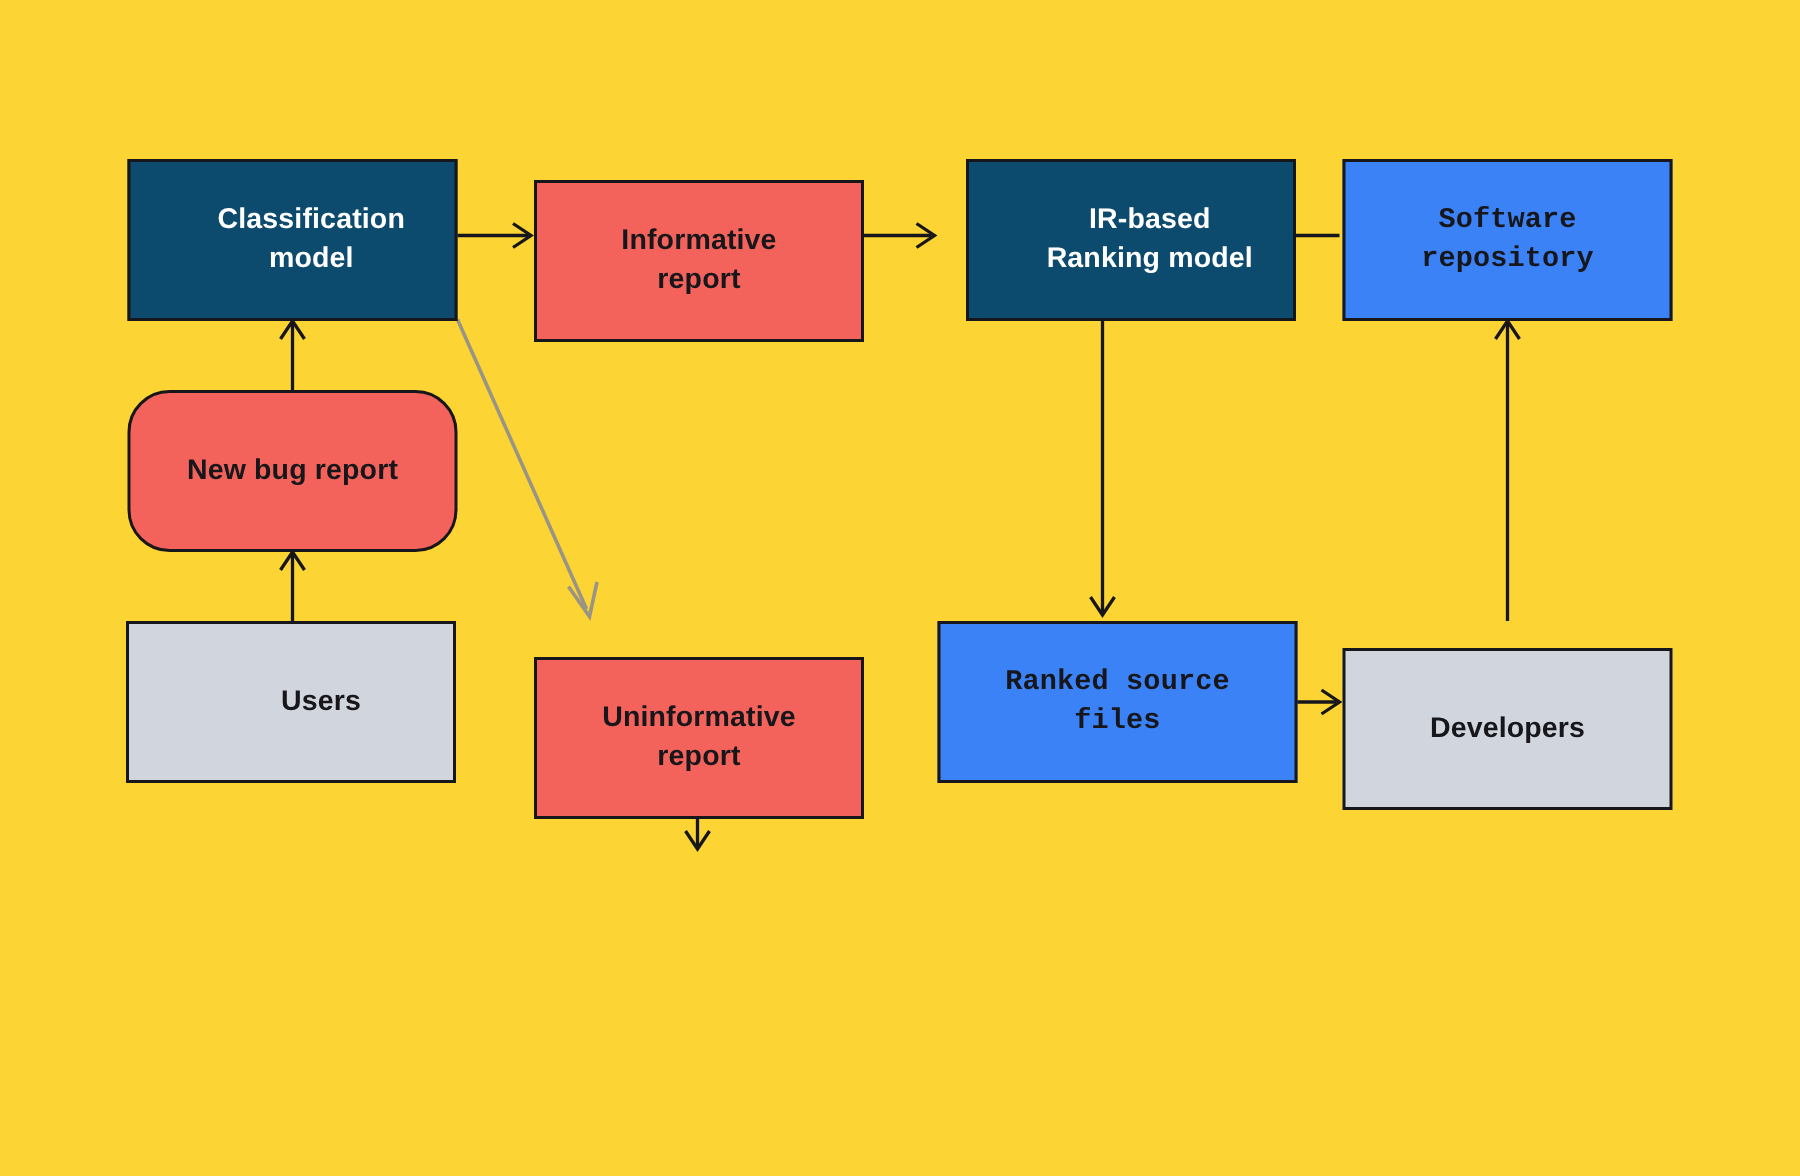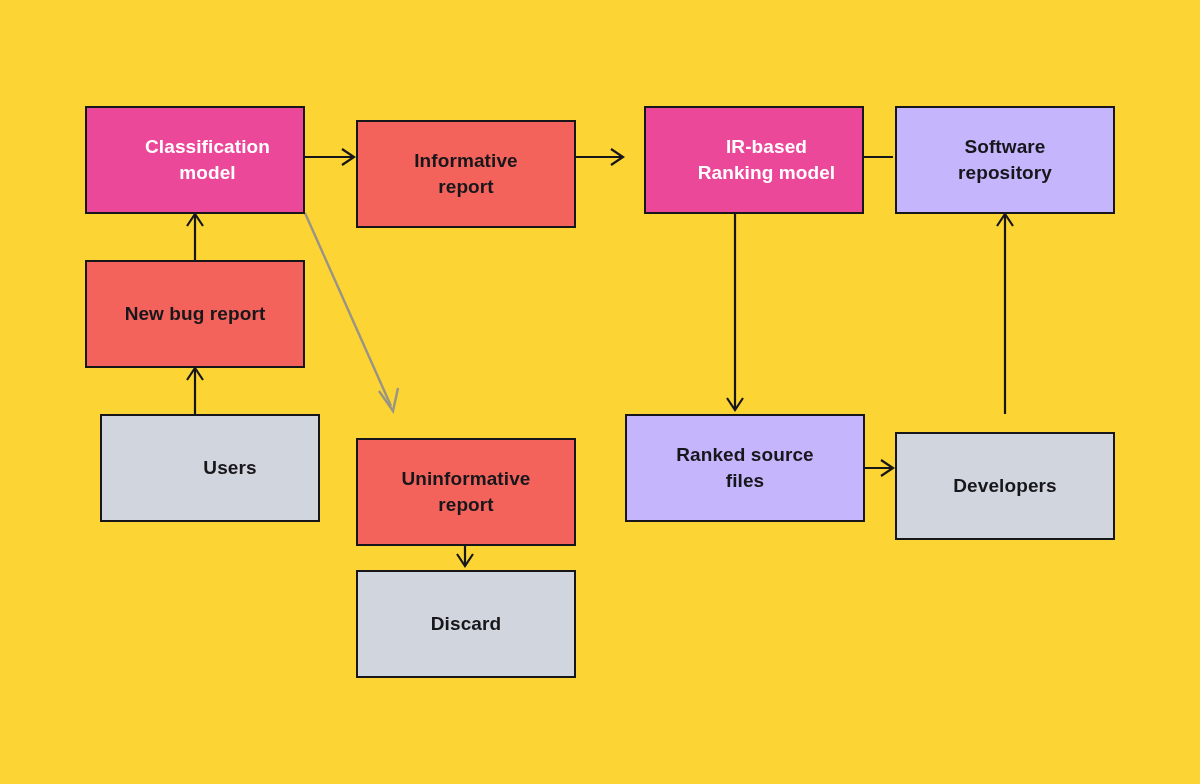--- a/index.html
+++ b/index.html
@@ -28,23 +28,23 @@
     justify-content: center;
     text-align: center;
     font-size: 19px;
     font-weight: 700;
     line-height: 1.35;
     letter-spacing: 0.1px;
     padding: 4px 8px;
     white-space: pre-line;
     user-select: none;
   }
-  .node.purple { background: #ec4899; color: #ffffff; padding-left: 33px; }
+  .node.purple { background: #0c4a6e; color: #ffffff; padding-left: 33px; }
   .node.red    { background: #F4635B; color: #17171b; }
-  .node.green  { background: #c4b5fd; color: #17171b; }
+  .node.green  { background: #3b82f6; color: #17171b; font-family: Liberation Mono, monospace; }
   .node.gray   { background: #D1D6DE; color: #17171b; }
 
   #edges {
     position: absolute;
     left: 0;
     top: 0;
     width: 1200px;
     height: 784px;
     pointer-events: none;
   }
@@ -128,22 +128,21 @@
   </svg>
 
   <div class="node purple" style="left: 85px; top: 106px; width: 220px; height: 108px;">Classification
 model</div>
   <div class="node red" style="left: 356px; top: 120px; width: 220px; height: 108px;">Informative
 report</div>
   <div class="node purple" style="left: 625px; top: 106px; width: 220px; height: 108px; margin-left: 19px;">IR-based
 Ranking model</div>
   <div class="node green" style="left: 895px; top: 106px; width: 220px; height: 108px;">Software
 repository</div>
-  <div class="node red" style="left: 85px; top: 260px; width: 220px; height: 108px;">New bug report</div>
-  <div class="node gray" style="left: 100px; top: 414px; width: 220px; height: 108px; padding-left: 48px;">Users</div>
+  <div class="node red" style="left: 85px; top: 260px; width: 220px; height: 108px; border-radius: 28px;">New bug report</div>
+  <div class="node gray" style="left: 84px; top: 414px; width: 220px; height: 108px; padding-left: 48px;">Users</div>
   <div class="node red" style="left: 356px; top: 438px; width: 220px; height: 108px;">Uninformative
 report</div>
   <div class="node green" style="left: 625px; top: 414px; width: 240px; height: 108px;">Ranked source
 files</div>
   <div class="node gray" style="left: 895px; top: 432px; width: 220px; height: 108px;">Developers</div>
-  <div class="node gray" style="left: 356px; top: 570px; width: 220px; height: 108px;">Discard</div>
 
 </div>
 
 </body></html>

